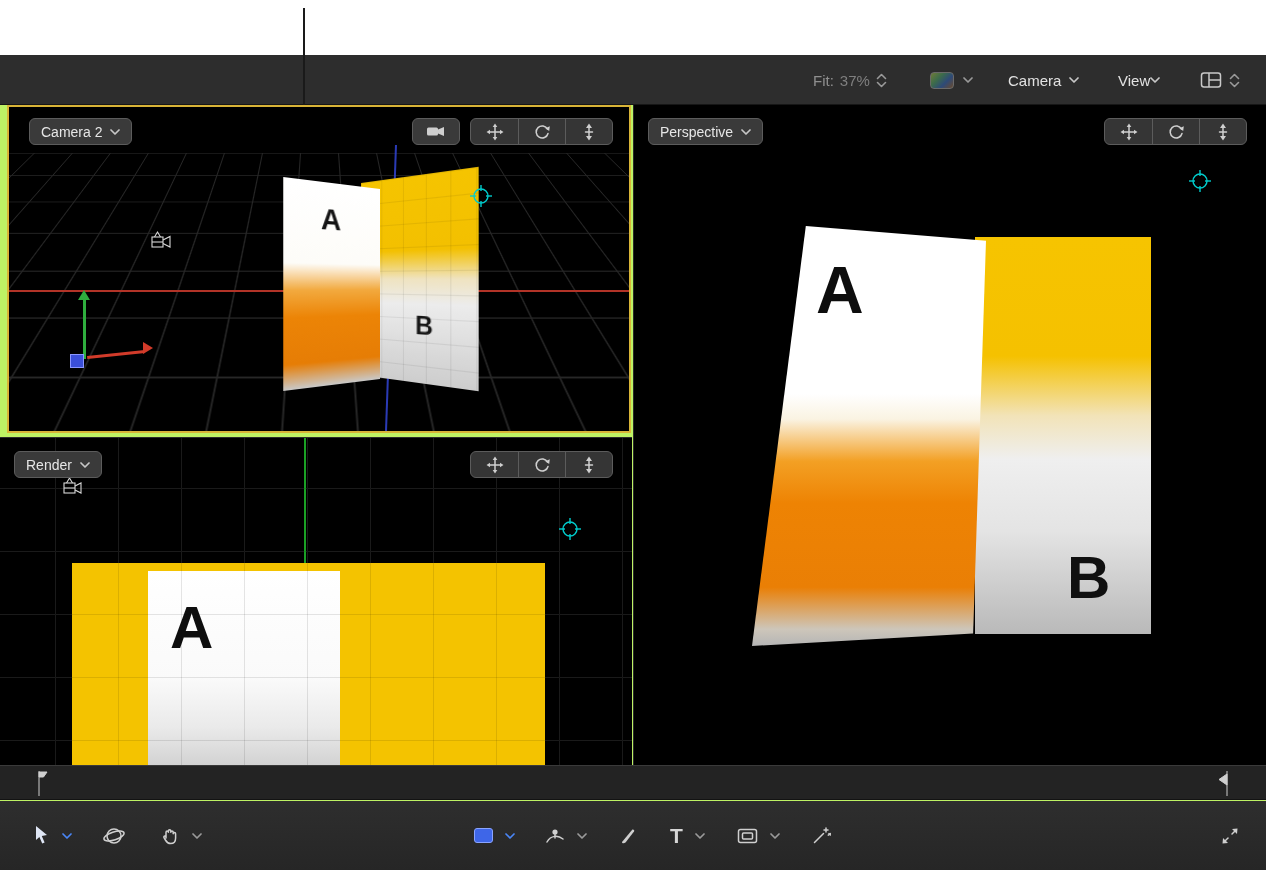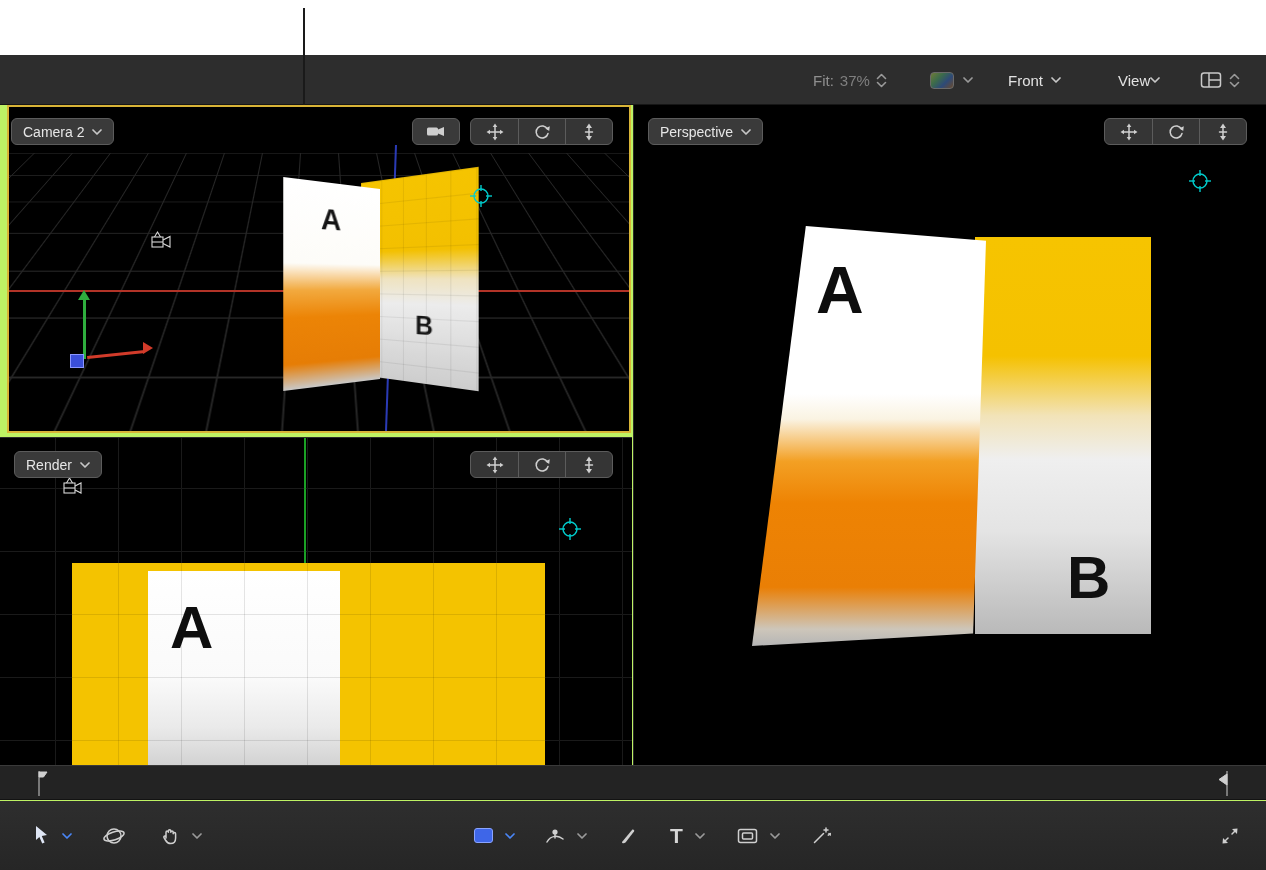--- a/index.html
+++ b/index.html
@@ -123,21 +123,21 @@
     </div>
 
     <div class="tb-item" style="left:930px; gap:9px;">
       <div class="color-well"></div>
       <svg class="chev chev-gray" width="10" height="6" viewBox="0 0 10 6">
           <polyline points="1,1 5,5 9,1"></polyline>
         </svg>
     </div>
 
     <div class="tb-item" style="left:1008px; gap:8px;">
-      <span class="tb-text">Front</span>
+      <span class="tb-text">Camera</span>
       <svg class="chev chev-light" width="10" height="6" viewBox="0 0 10 6">
           <polyline points="1,1 5,5 9,1"></polyline>
         </svg>
     </div>
 
     <div class="tb-item" style="left:1118px; gap:0;">
       <span class="tb-text">View</span>
       <svg class="chev chev-light" width="10" height="6" viewBox="0 0 10 6">
           <polyline points="1,1 5,5 9,1"></polyline>
         </svg>
@@ -185,21 +185,21 @@
     <div class="crosshair" style="left:461px; top:78px;">
       <svg width="22" height="22" viewBox="0 0 22 22">
           <circle cx="11" cy="11" r="7"></circle>
           <line x1="11" y1="0" x2="11" y2="6"></line>
           <line x1="11" y1="16" x2="11" y2="22"></line>
           <line x1="0" y1="11" x2="6" y2="11"></line>
           <line x1="16" y1="11" x2="22" y2="11"></line>
         </svg>
     </div>
 
-    <div class="vp-btn" style="left:2px; top:11px;align-items:center;">
+    <div class="vp-btn" style="left:20px; top:11px;align-items:center;">
       <span>Camera 2</span>
       <svg class="chev chev-light" width="10" height="6" viewBox="0 0 10 6">
           <polyline points="1,1 5,5 9,1"></polyline>
         </svg>
     </div>
 
     <div class="vp-cam" style="left:403px; top:11px;">
       <svg width="20" height="15" viewBox="0 0 20 15">
           <rect class="tool-fill" x="1" y="3.5" width="11" height="8" rx="1.5"></rect>
           <path class="tool-fill" d="M12 5.5 L18 3 V12 L12 9.5 Z"></path>

